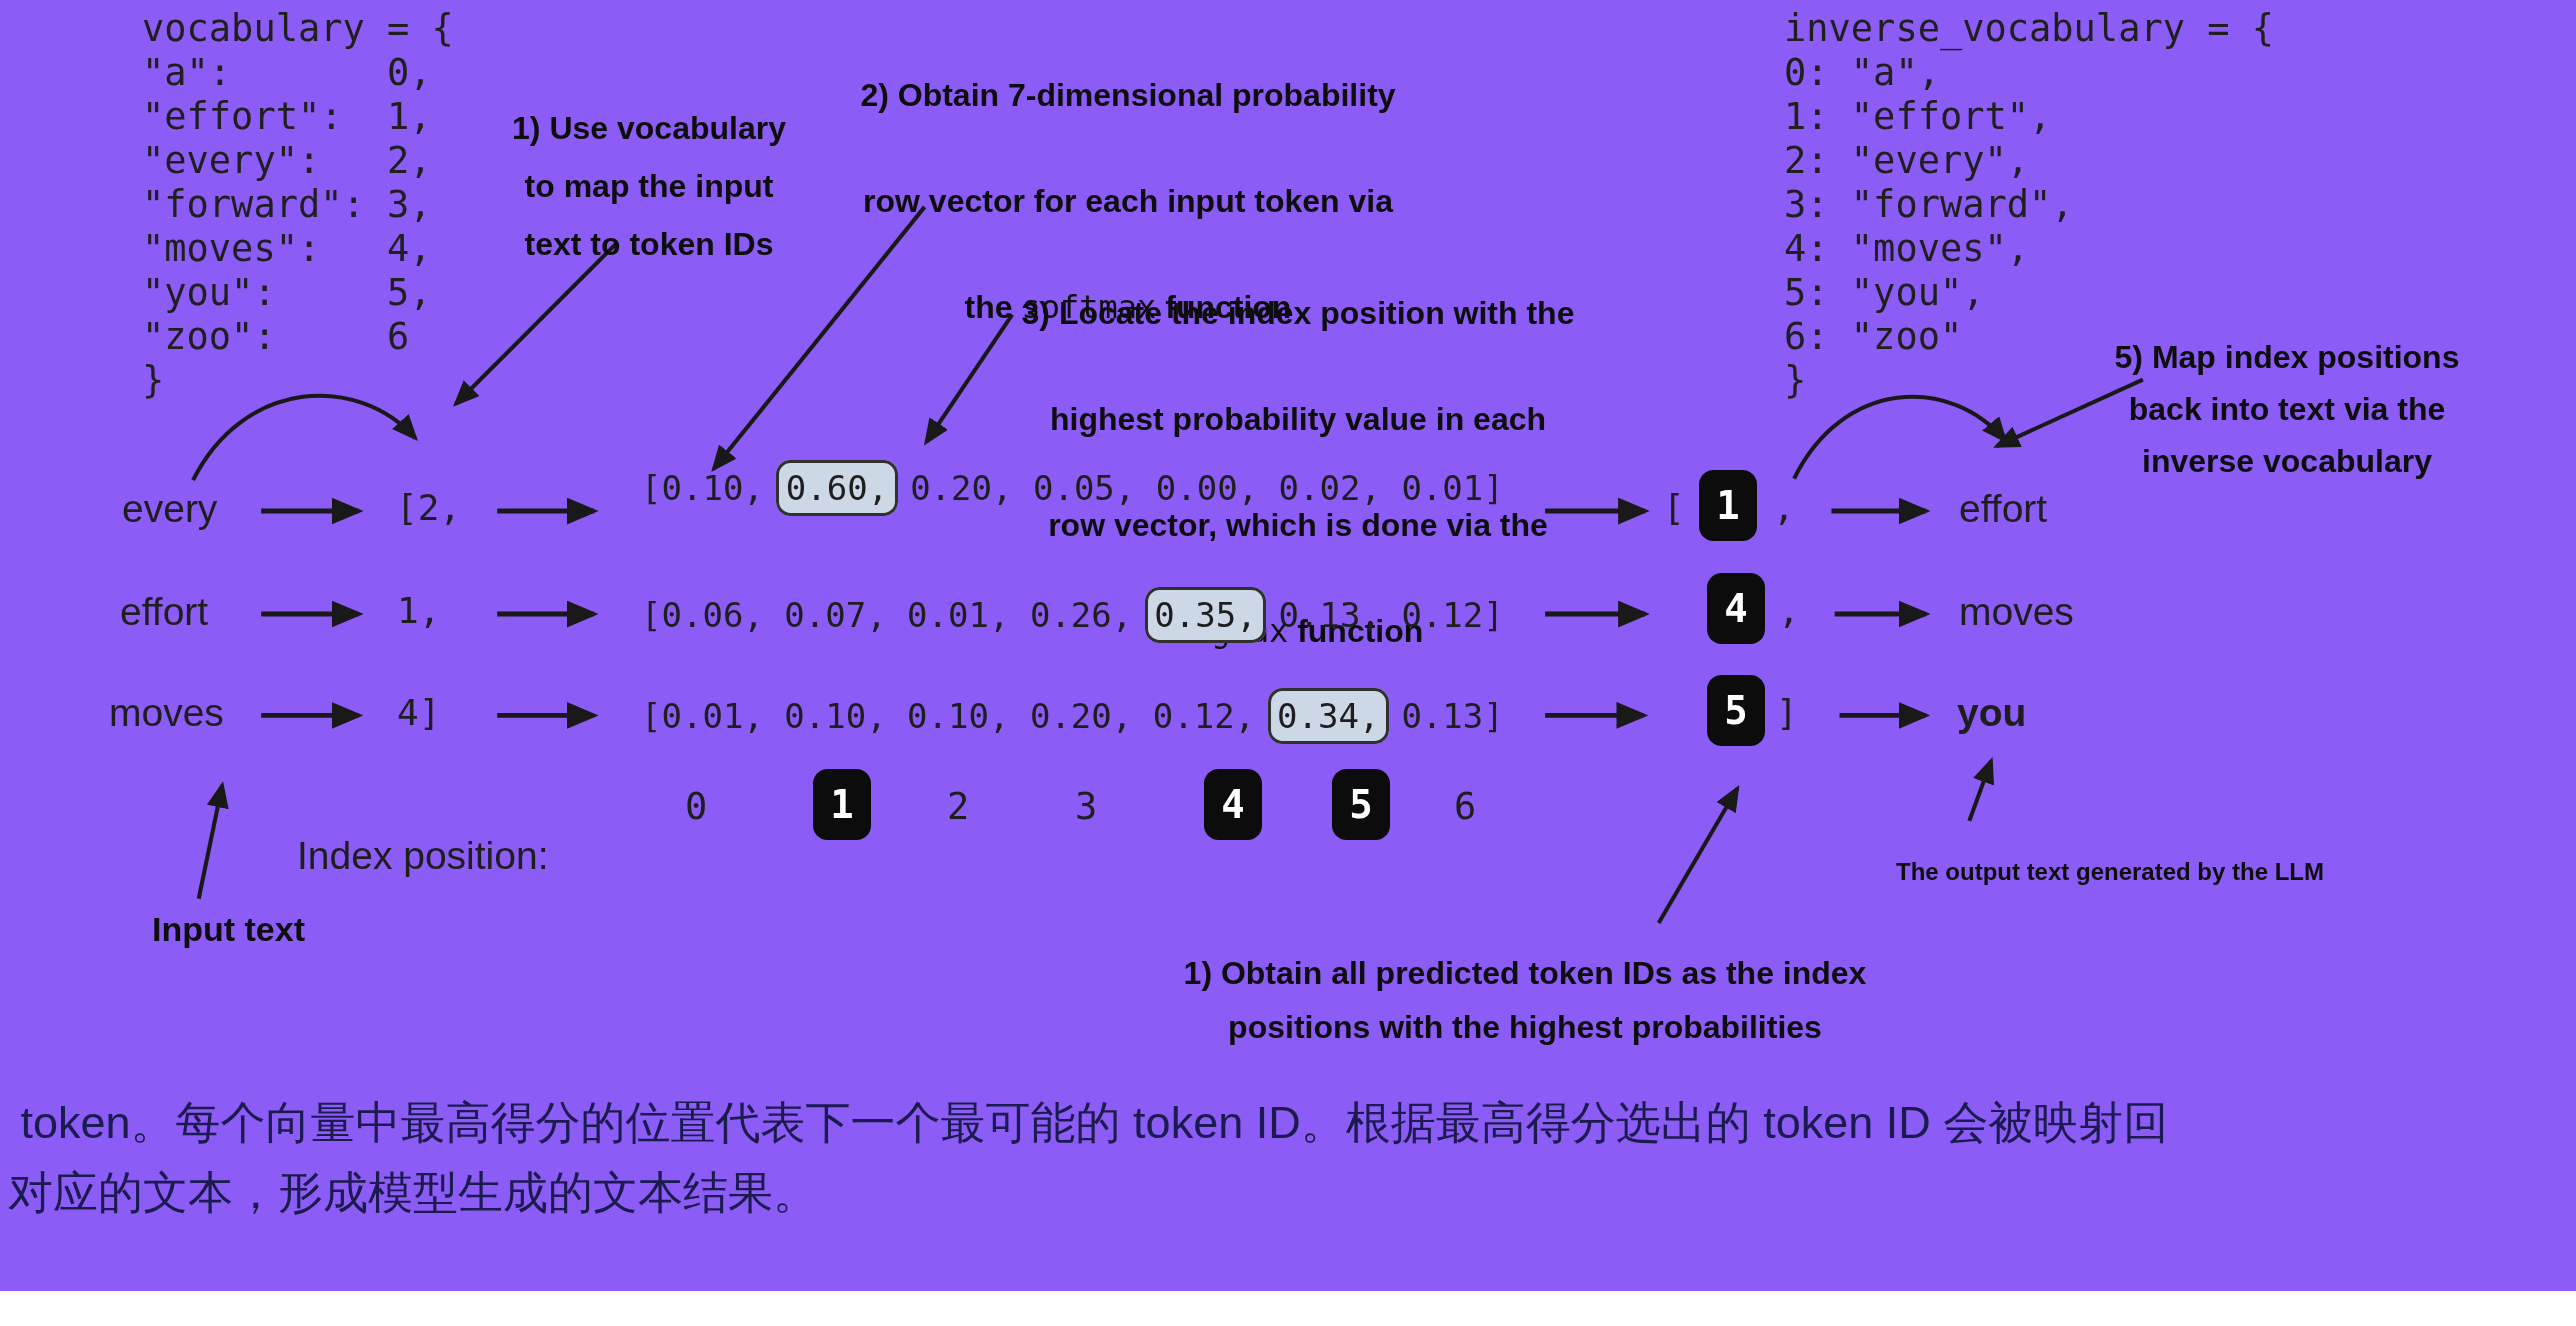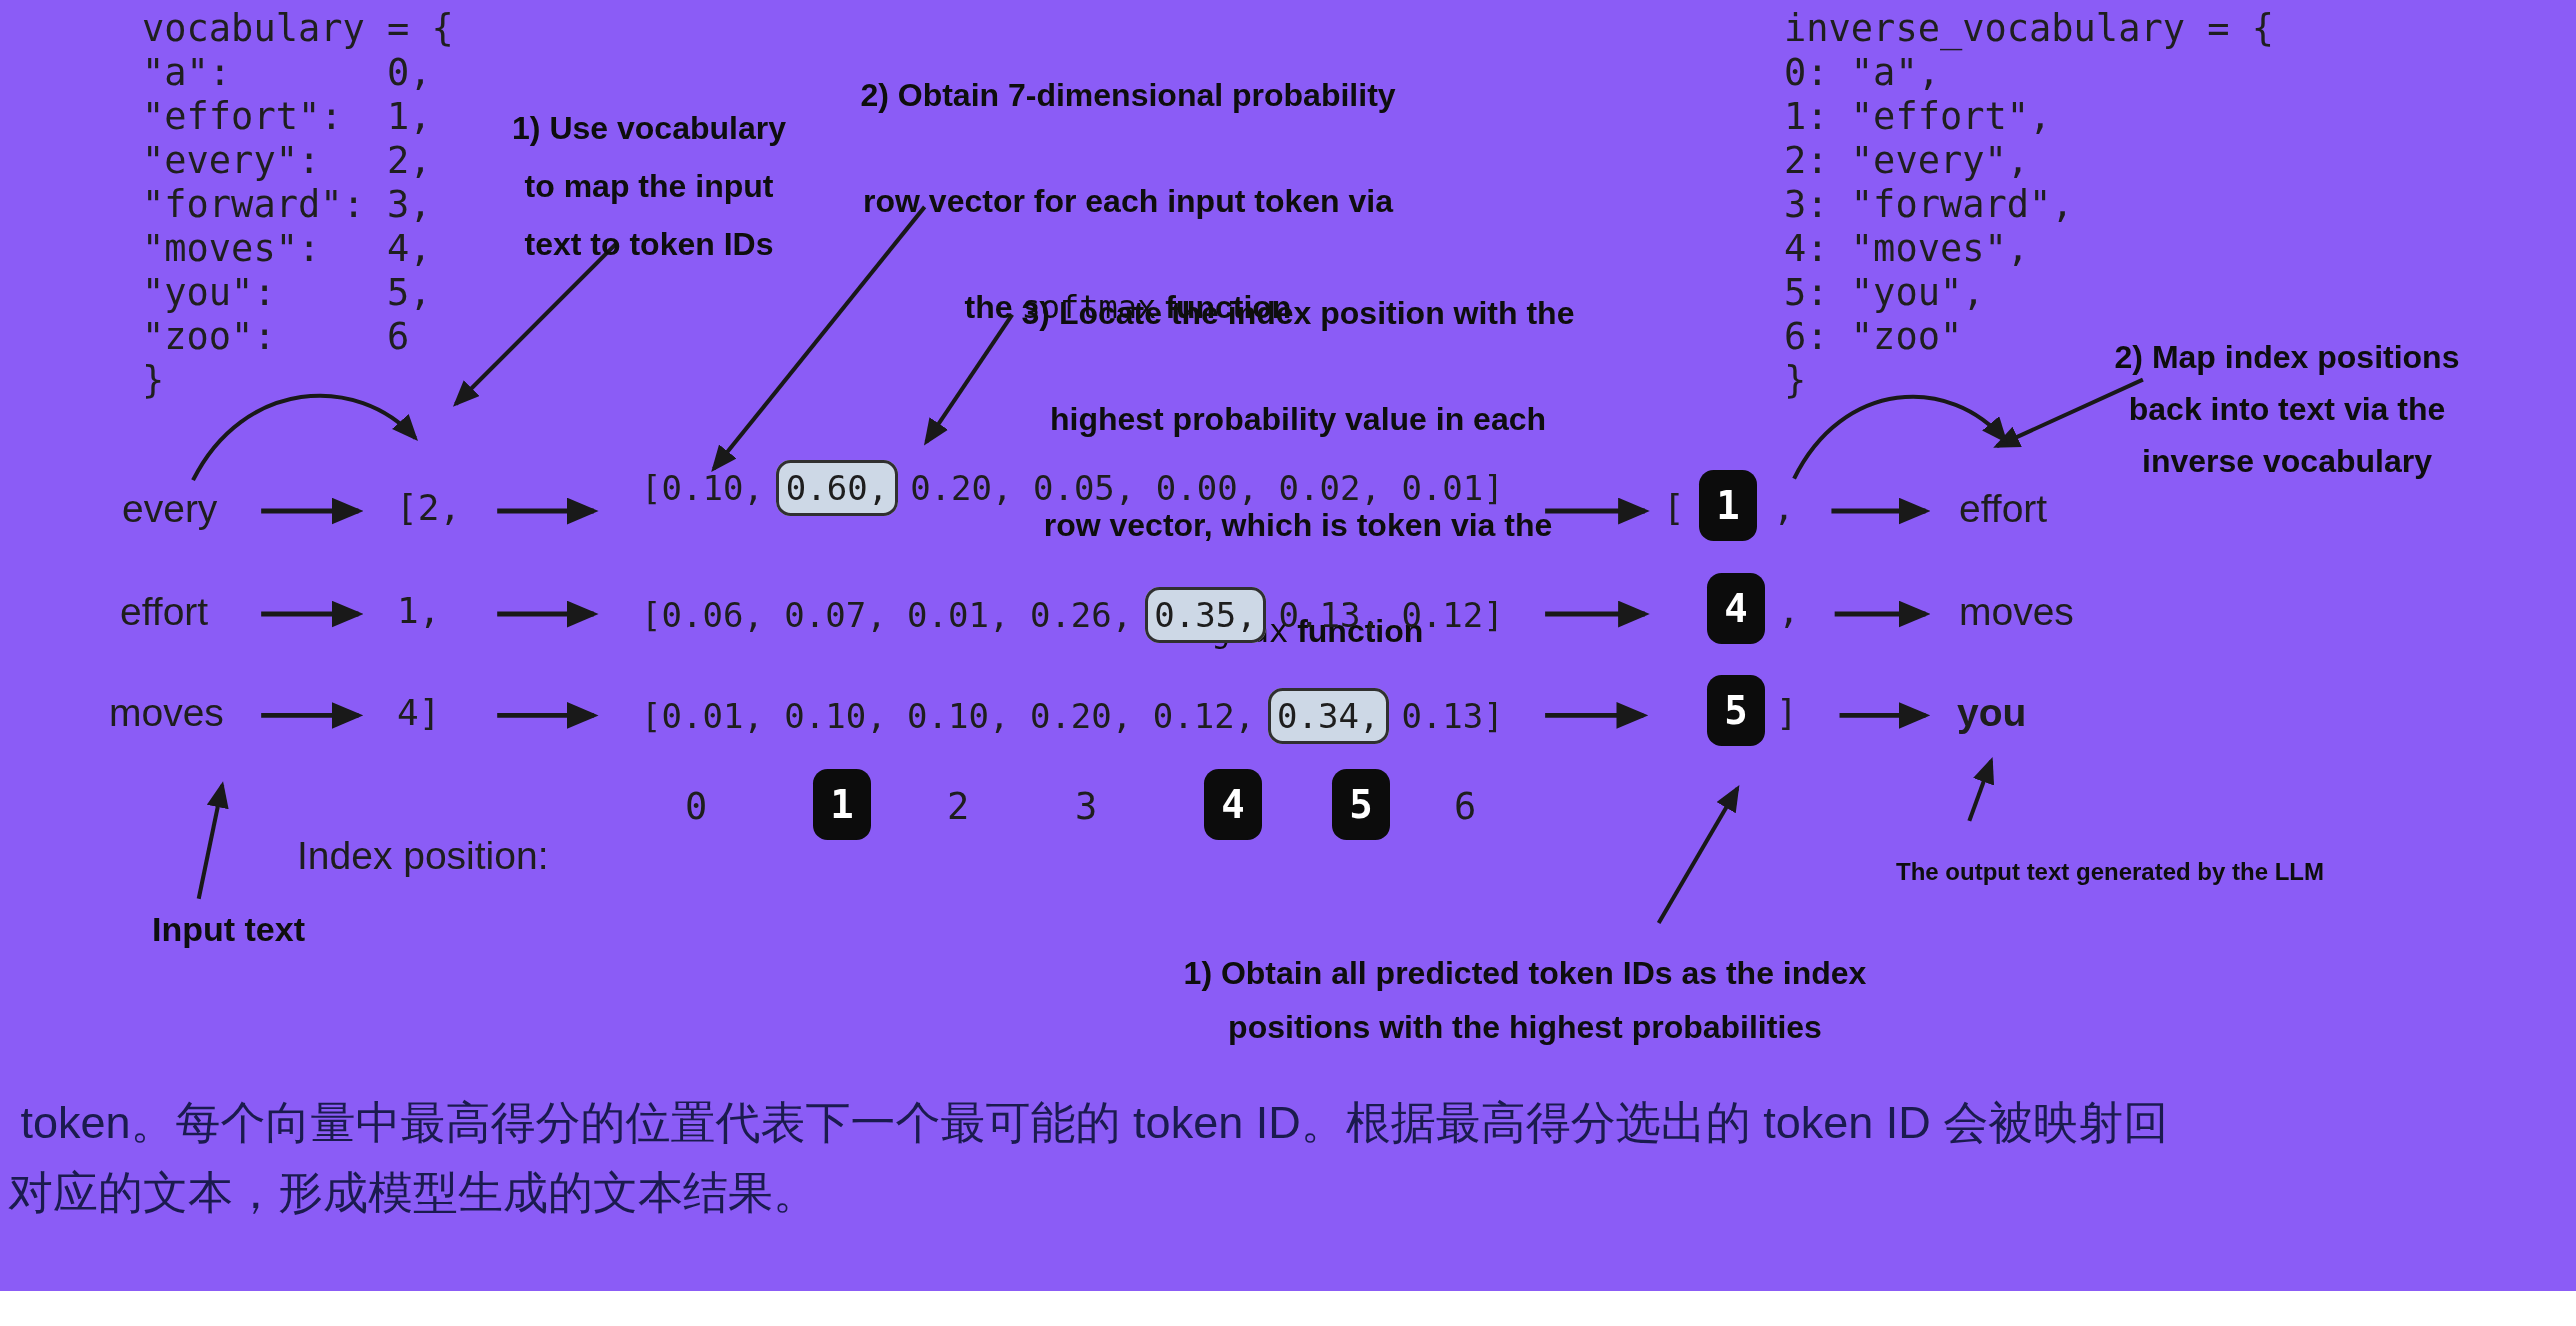--- a/index.html
+++ b/index.html
@@ -87,25 +87,25 @@
 
   <div class="ann" style="left:771px;top:16px;width:714px;line-height:53px;">
     <span>2) Obtain 7-dimensional probability</span><br>
     <span>row vector for each input token via</span><br>
     <span>the </span><span class="codeword">softmax</span><span> function</span>
   </div>
 
   <div class="ann" style="left:949px;top:234px;width:698px;line-height:53px;">
     <span>3) Locate the index position with the</span><br>
     <span>highest probability value in each</span><br>
-    <span>row vector, which is token via the</span><br>
+    <span>row vector, which is done via the</span><br>
     <span class="codeword">argmax</span><span> function</span>
   </div>
 
-  <div class="ann" style="left:2076px;top:331px;width:422px;line-height:52px;">2) Map index positions
+  <div class="ann" style="left:2076px;top:331px;width:422px;line-height:52px;">5) Map index positions
 back into text via the
 inverse vocabulary</div>
 
   <div class="ann" style="left:1160px;top:946px;width:730px;line-height:54px;">1) Obtain all predicted token IDs as the index
 positions with the highest probabilities</div>
 
   <div class="lbl" style="left:152px;top:910px;">Input text</div>
   <div class="lbl" style="left:1896px;top:858px;font-size:24px;">The output text generated by the LLM</div>
 
   <div class="w" style="left:122px;top:487px;">every</div>

